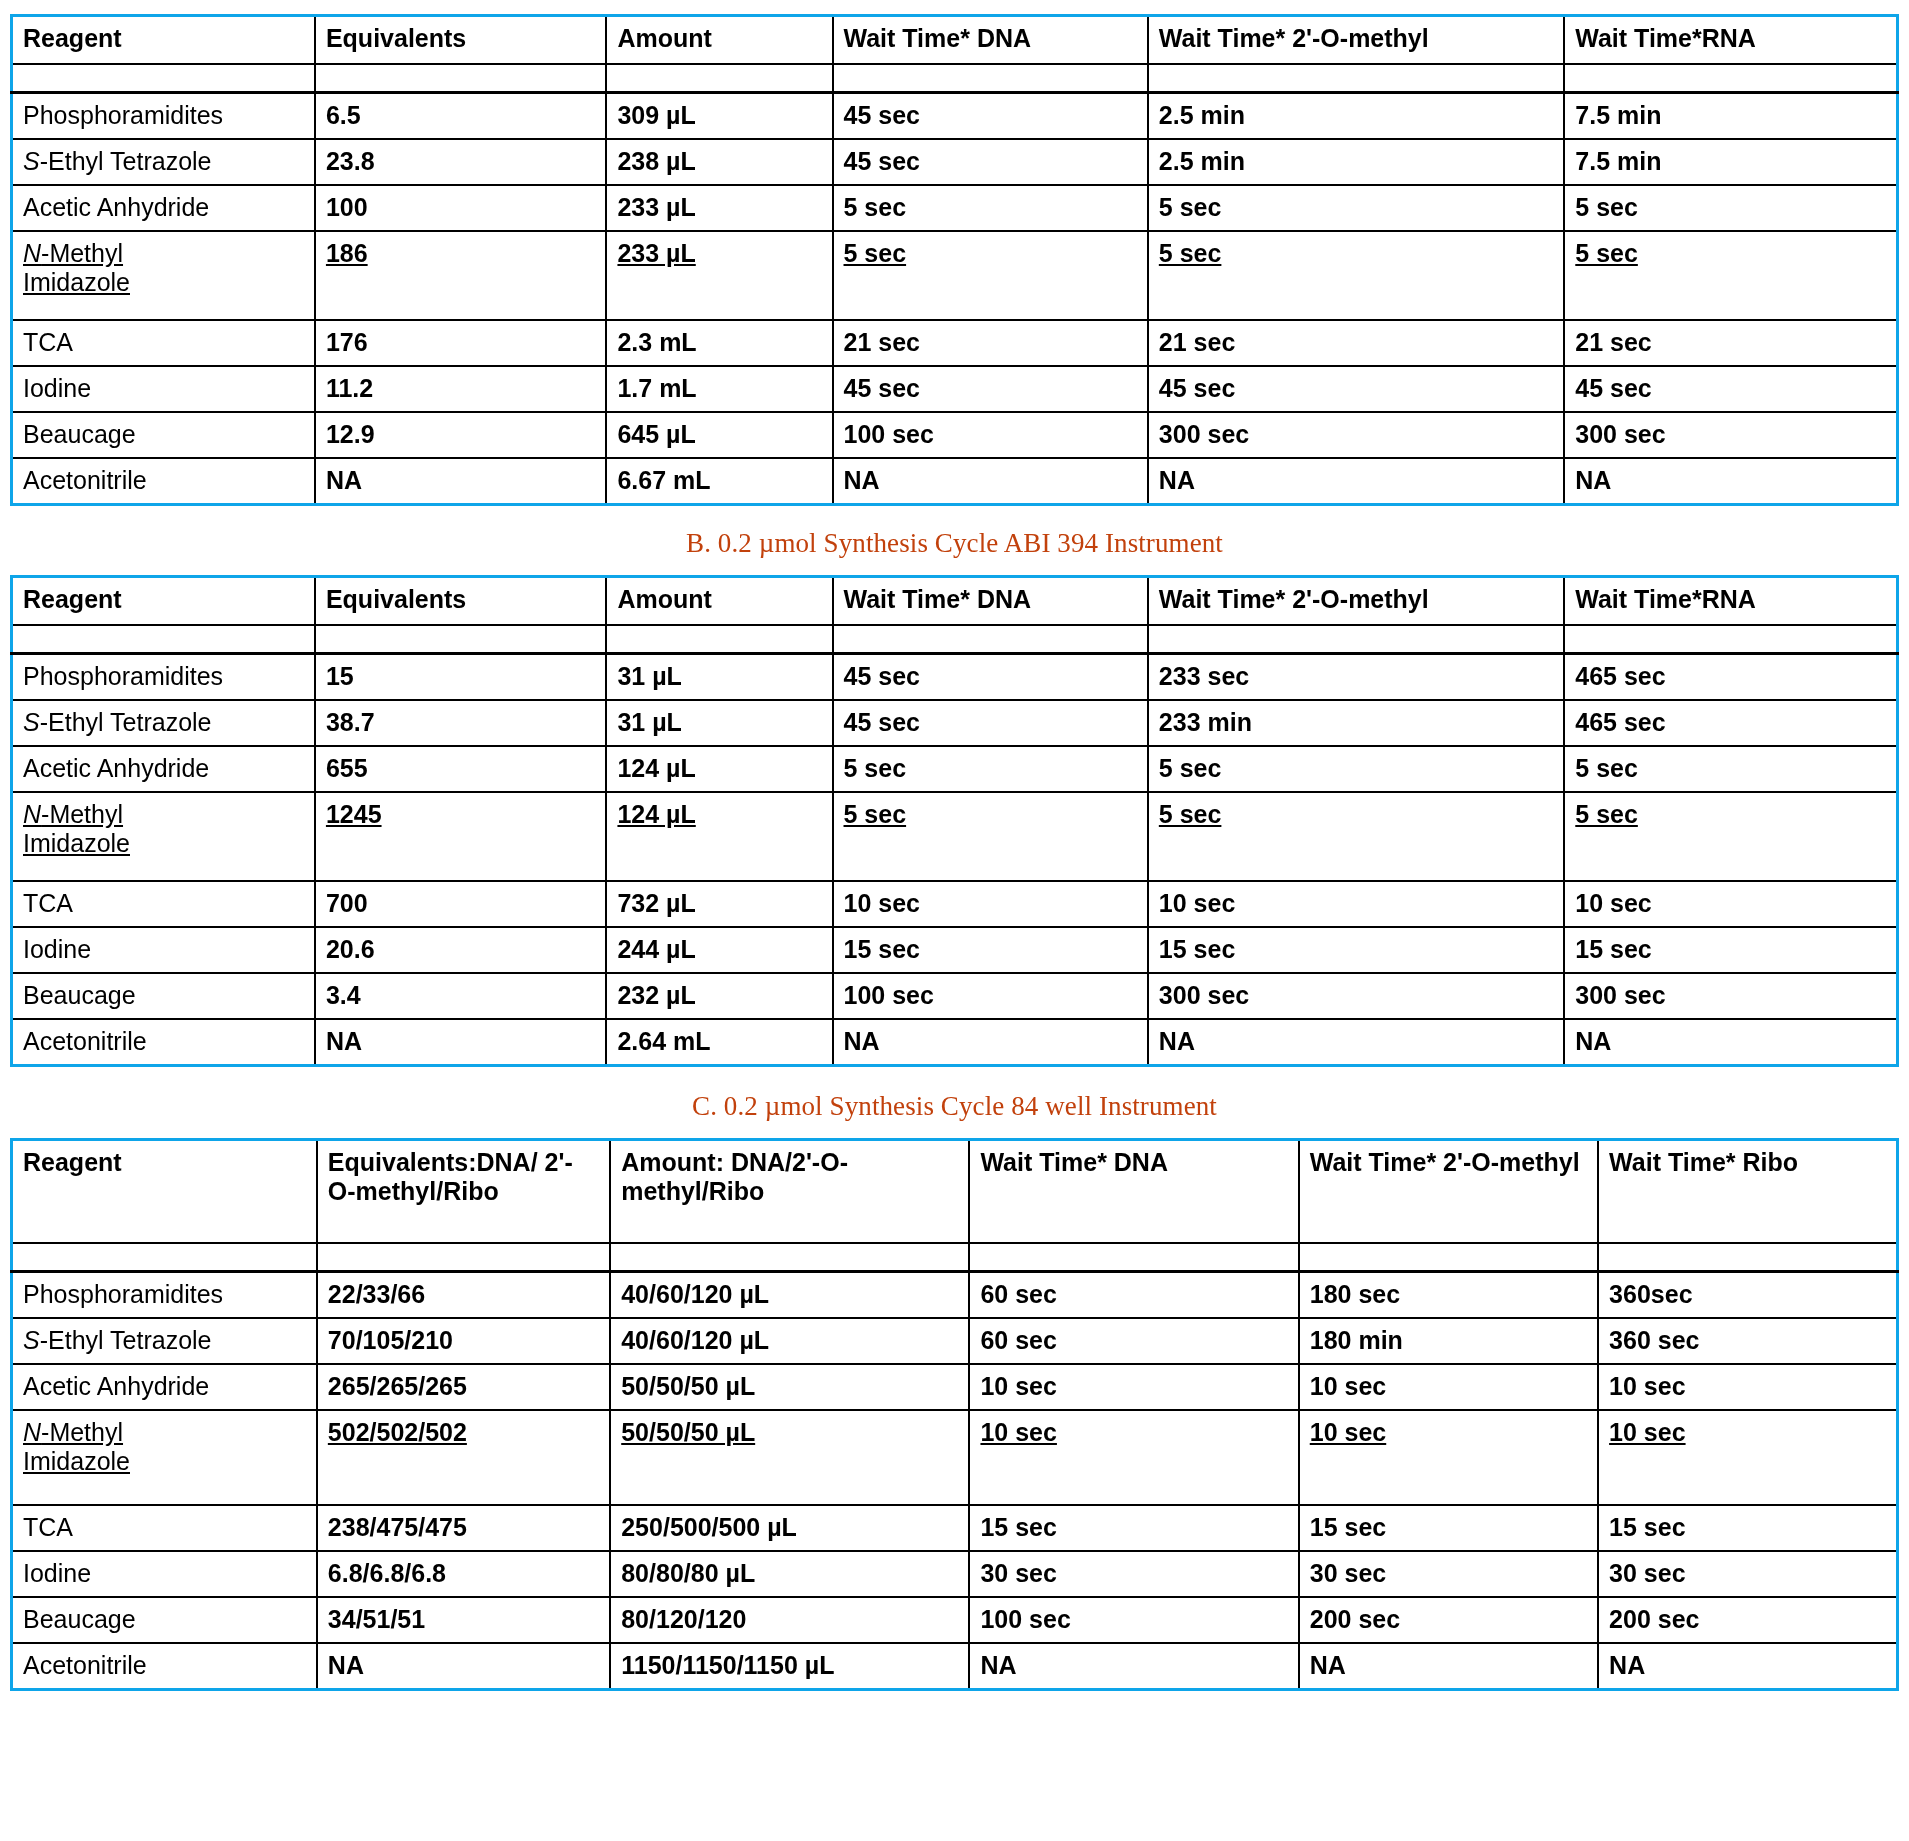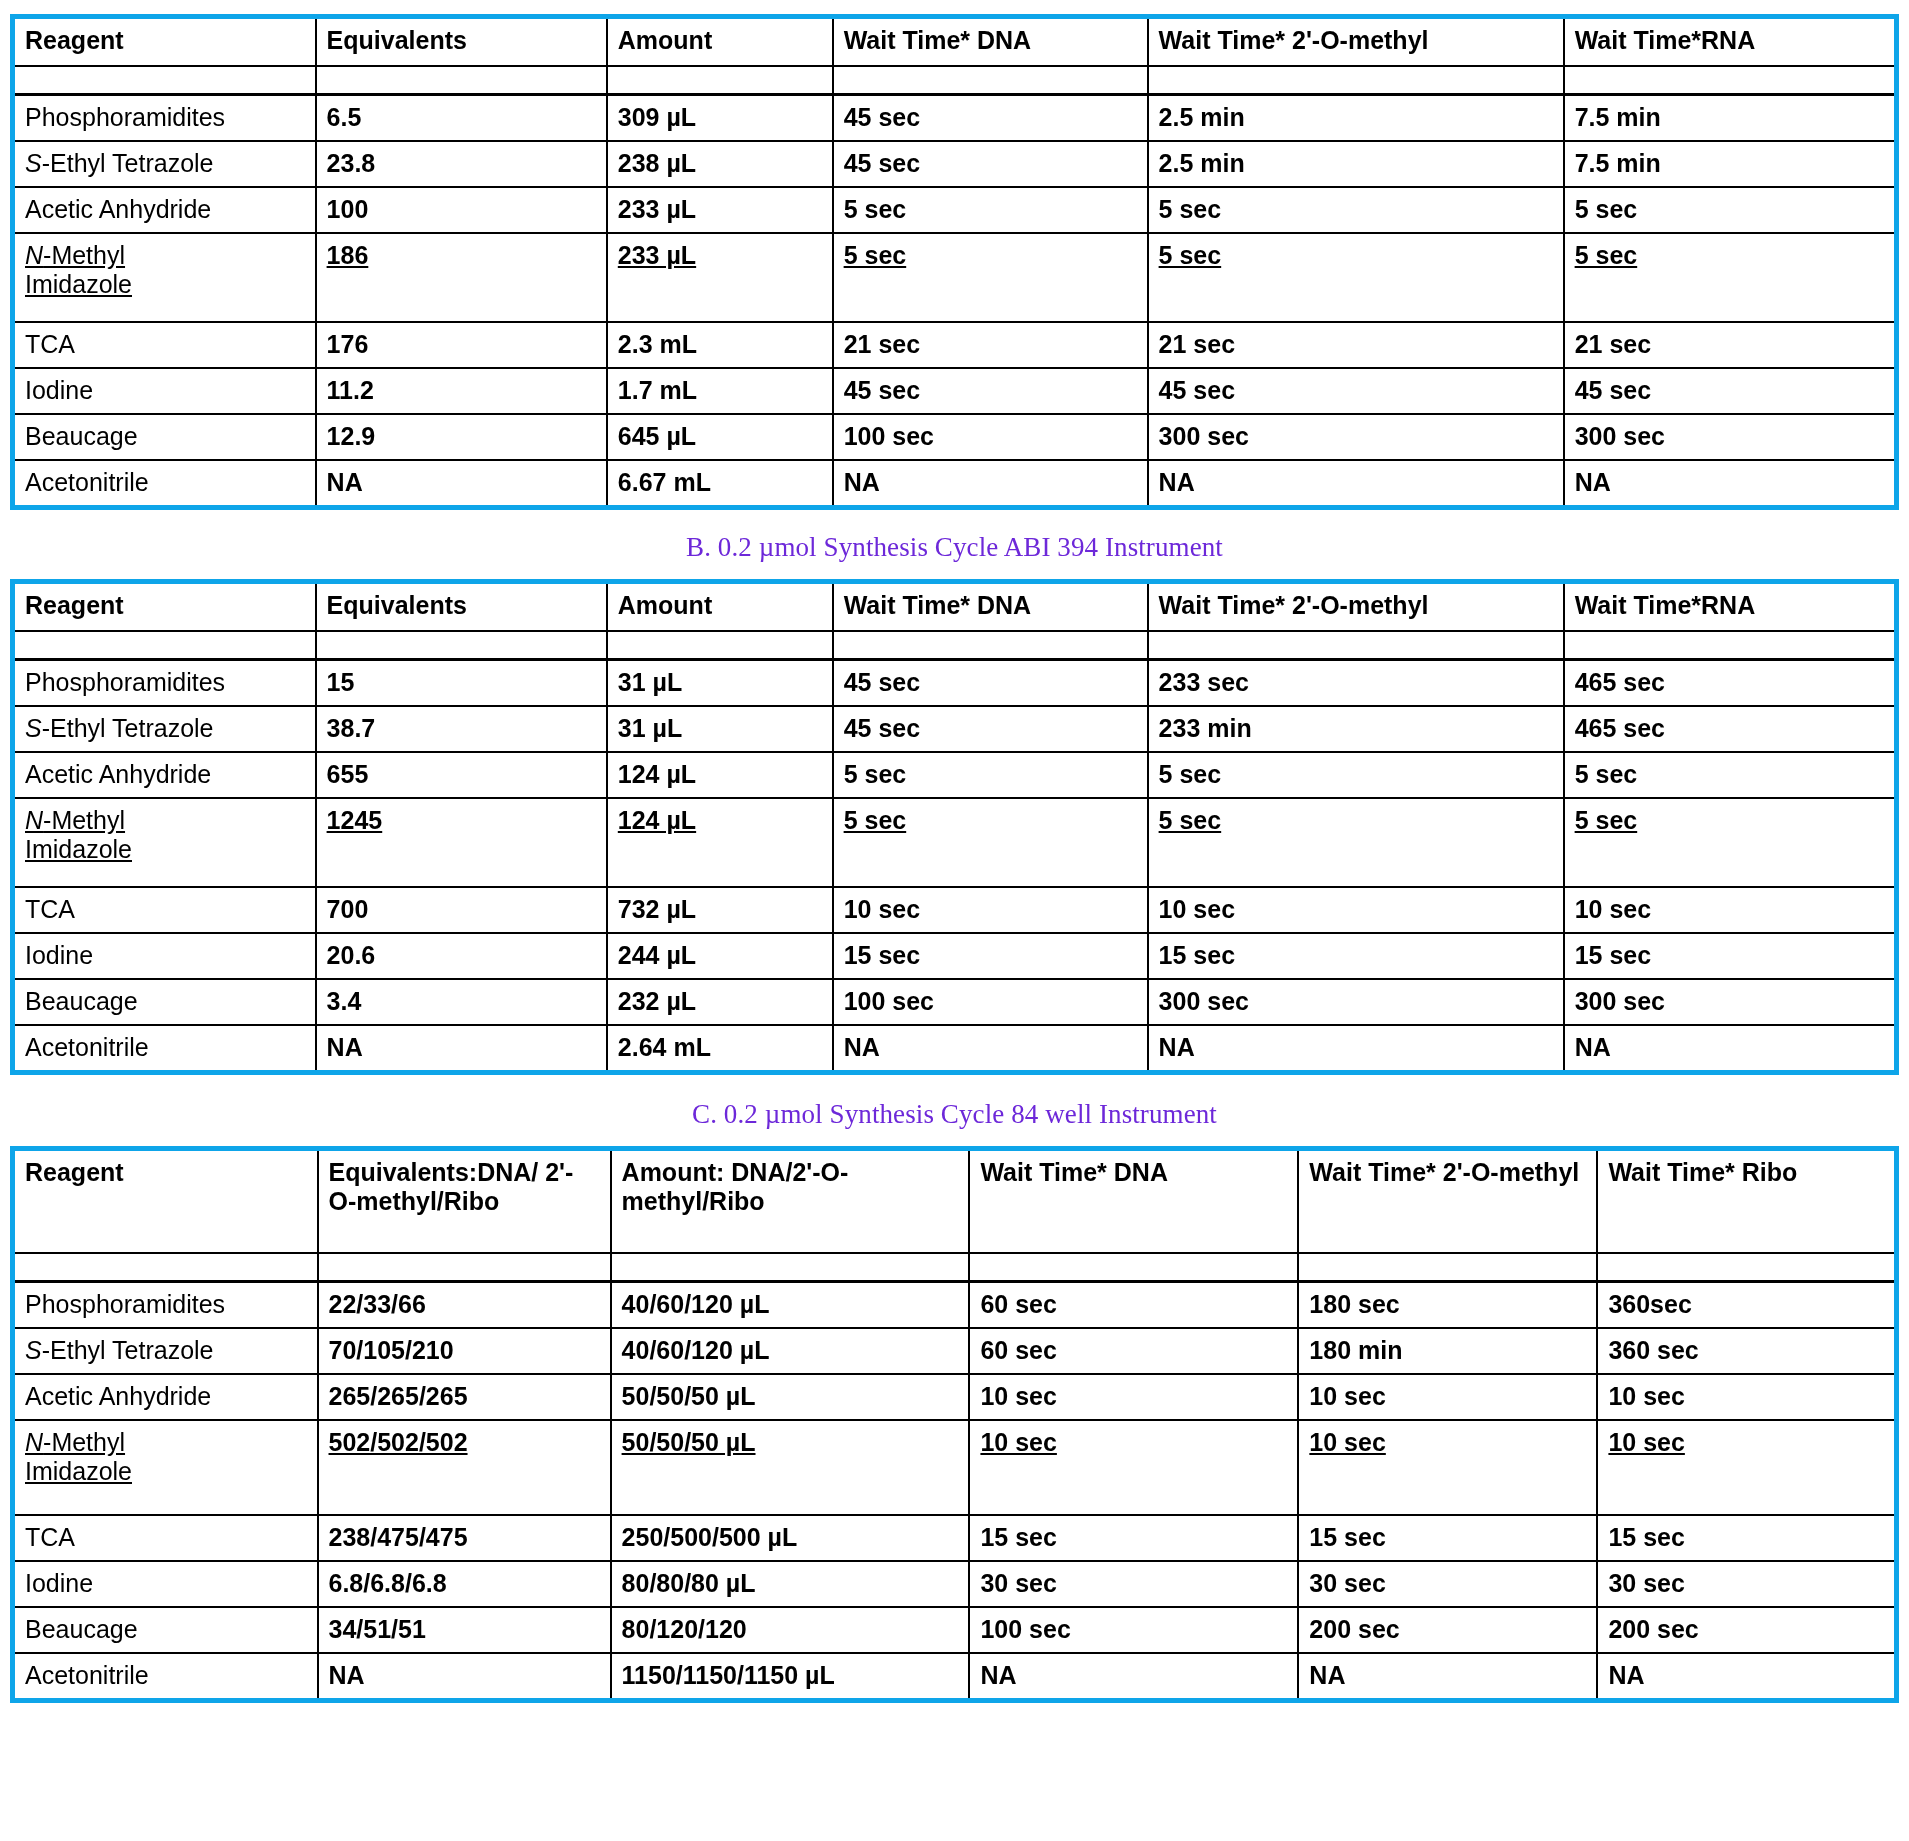--- a/index.html
+++ b/index.html
@@ -21,21 +21,21 @@
     box-sizing: border-box;
     padding: 0 10px;
   }
 
   
   .caption {
     font-family: "Liberation Serif", serif;
     font-size: 27px;
     text-align: center;
     letter-spacing: 0.1px;
-    color: #6d28d9;
+    color: #c2410c;
     white-space: nowrap;
   }
   .cap-a { height: 14px; overflow: hidden; }
   .cap-b { padding: 22px 0 16px 0; }
   .cap-c { padding: 24px 0 16px 0; }
 
   
   table.grid {
     width: 100%;
     border-collapse: collapse;
@@ -64,21 +64,21 @@
     padding: 0;
     border-top: 2px solid #000;
     border-bottom: 3px solid #000;
   }
   table.grid tbody td { font-weight: bold; }
   table.grid tbody td.reagent { font-weight: normal; }
   td.tall { height: 72px; text-decoration: underline; }
   .ital { font-style: italic; font-weight: normal; }
 
   
-  table.grid { border: 5px solid #0ea5e9; padding-left: 12px; }
+  table.grid { border: 3px solid #0ea5e9; padding-left: 12px; }
 
   
   .ta col.c1, .tb col.c1 { width: 255px; }
   .ta col.c2, .tb col.c2 { width: 245px; }
   .ta col.c3, .tb col.c3 { width: 190px; }
   .ta col.c4, .tb col.c4 { width: 265px; }
   .ta col.c5, .tb col.c5 { width: 350px; }
   .ta col.c6, .tb col.c6 { width: 280px; }
 
   .tc col.c1 { width: 255px; }

